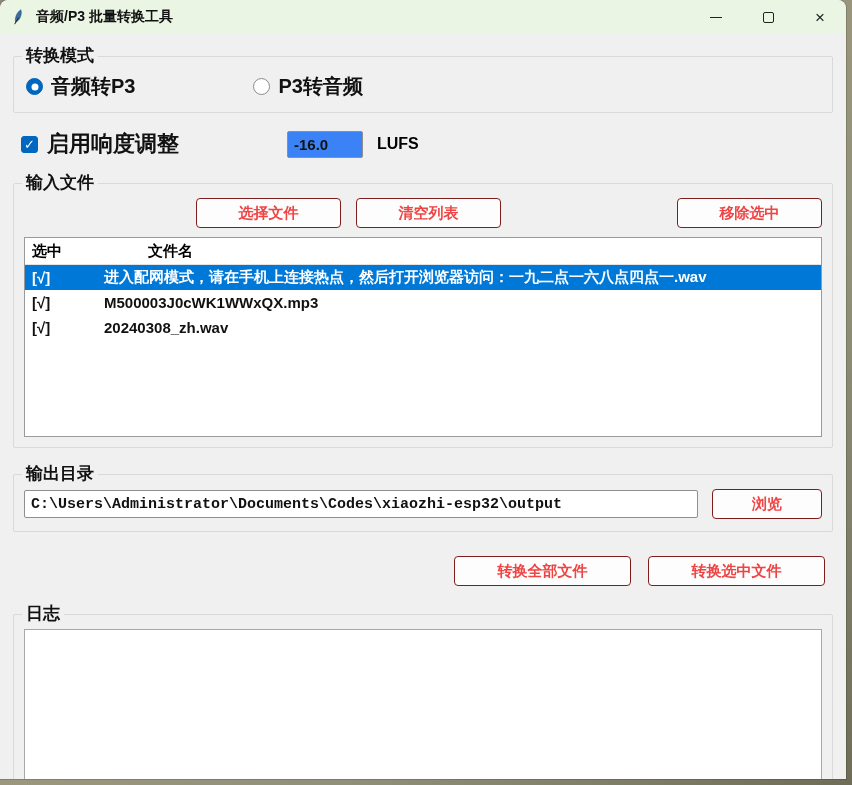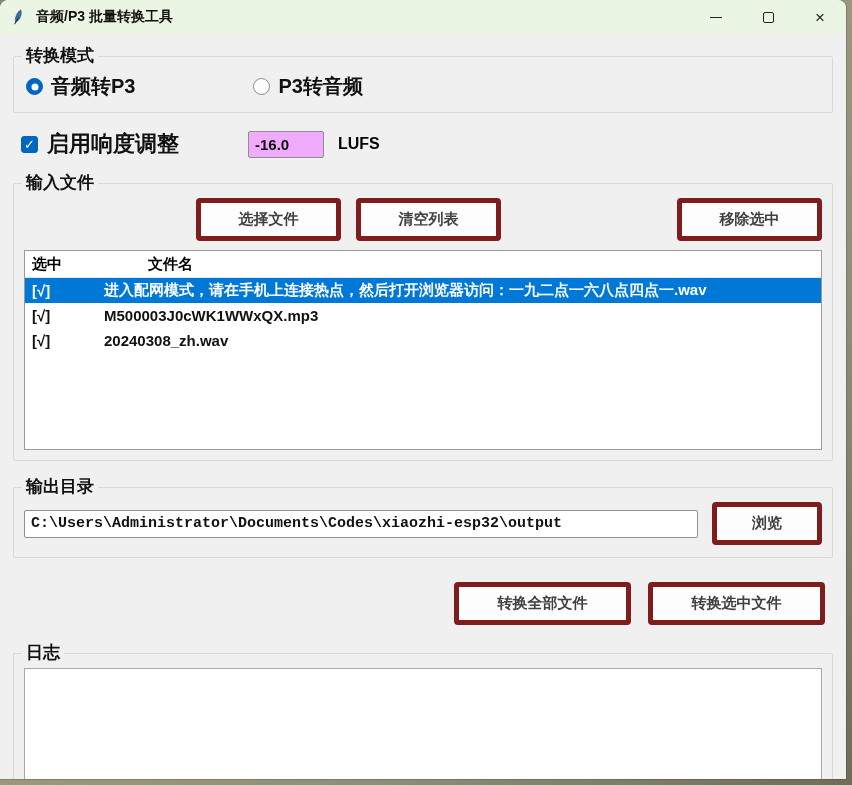--- a/index.html
+++ b/index.html
@@ -56,31 +56,31 @@
   }
   .radio-label { font-size:20px; font-weight:700; color:#111; }
 
   .loudness-row { display:flex; align-items:center; margin:16px 13px 0 13px; }
   .checkbox {
     width:17px; height:17px; border-radius:3px; background:#0067c0; border:1.5px solid #0067c0;
     color:#fff; font-size:13px; line-height:15px; text-align:center; flex:0 0 auto;
   }
   .checkbox-label { font-size:22px; font-weight:700; color:#111; margin-left:9px; }
   .lufs-entry {
-    width:76px; height:27px; margin-left:69px; border:1px solid #8f8f8f; border-radius:2px;
-    background:#f0abfc; font:700 15px "Liberation Sans","DejaVu Sans",sans-serif;
+    width:76px; height:27px; margin-left:108px; border:1px solid #8f8f8f; border-radius:2px;
+    background:#3b82f6; font:700 15px "Liberation Sans","DejaVu Sans",sans-serif;
     padding:0 6px; color:#111;
   }
   .lufs-unit { font-size:16px; font-weight:700; margin-left:14px;text-align:right; }
 
   
   .btn {
-    background:#fdfdfd; border:5px solid #7f1d1d; border-radius:4px;
-    font:700 15px "Liberation Sans","DejaVu Sans",sans-serif; color:#404040;
-    height:43px; padding:0 10px; cursor:default;
+    background:#fdfdfd; border:1px solid #7f1d1d; border-radius:4px;
+    font:700 15px "Liberation Sans","DejaVu Sans",sans-serif; color:#ef4444;
+    height:30px; padding:0 10px; cursor:default;
   }
   .file-toolbar { display:flex; align-items:center; }
   .btn-choose { width:145px; margin-left:172px; }
   .btn-remove { width:145px; margin-left:auto; }
   .btn-clear  { width:145px; margin-left:15px; }
 
   
   .file-table {
     margin-top:9px; background:#fff; border:1px solid #9a9a9a;
     height:200px; overflow:hidden; font-size:15px; font-weight:700;

